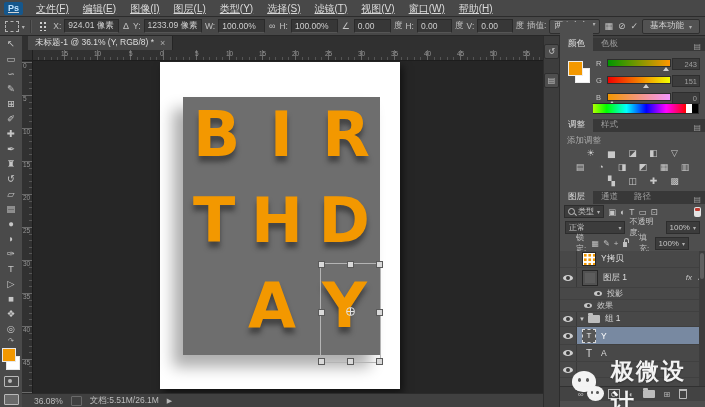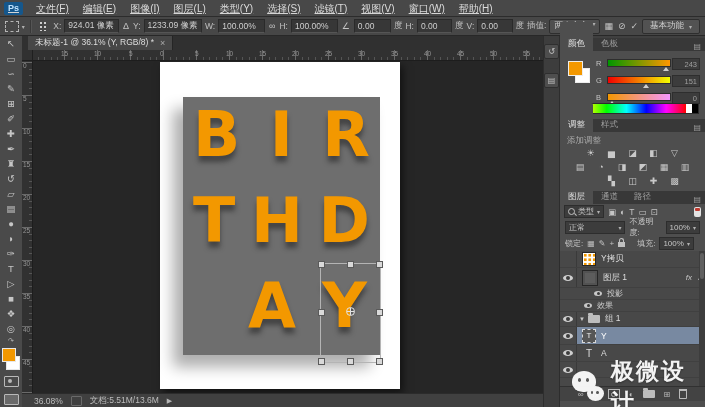--- a/index.html
+++ b/index.html
@@ -110,21 +110,21 @@
   
   .lrow{display:flex;align-items:center;box-sizing:border-box;}
   .filterrow{position:absolute;left:0;top:0;width:145px;height:15px;display:flex;align-items:center;gap:4px;padding:0 4px;box-sizing:border-box;}
   .fwell{background:#3c3c3c;border:1px solid #2d2d2d;height:11px;display:flex;align-items:center;gap:3px;padding:0 3px;font-size:8px;color:#c5c5c5;}
   .mag{width:5px;height:5px;border:1px solid #c0c0c0;border-radius:50%;position:relative;display:inline-block;}
   .mag::after{content:"";position:absolute;width:3px;height:1px;background:#c0c0c0;transform:rotate(45deg);right:-2.5px;bottom:-1px;}
   .ficon{font-size:8.5px;color:#c5c5c5;}
   .ftoggle{margin-left:auto;width:7px;height:10px;background:#e3e3e3;border-radius:2px;position:relative;}
   .ftoggle::after{content:"";position:absolute;left:1px;right:1px;top:1px;height:3.5px;background:#c03a2f;border-radius:1px;}
   .blendrow{position:absolute;left:0;top:15px;width:145px;height:16px;display:flex;align-items:center;gap:4px;padding:0 5px;box-sizing:border-box;font-size:8px;color:#c5c5c5;}
-  .lockrow{position:absolute;left:0;top:31px;width:145px;height:16px;display:flex;align-items:center;gap:4px;padding:0 5px;box-sizing:border-box;font-size:8px;color:#c5c5c5;}
+  .lockrow{position:absolute;left:0;top:31px;width:145px;height:16px;display:flex;align-items:center;gap:4px;padding:0 16px;box-sizing:border-box;font-size:8px;color:#c5c5c5;}
   .well{background:#3c3c3c;border:1px solid #2d2d2d;height:11px;display:flex;align-items:center;gap:3px;padding:0 3px;font-size:8px;color:#c5c5c5;}
   .dd{font-size:6px;color:#b0b0b0;}
   .lockicon{font-size:8px;color:#c0c0c0;}
   .locksym{width:7px;height:5px;background:#c0c0c0;position:relative;display:inline-block;margin-top:3px;}
   .locksym::before{content:"";position:absolute;top:-4px;left:1px;width:3px;height:4px;border:1px solid #c0c0c0;border-bottom:none;border-radius:3px 3px 0 0;}
   .layerlist{position:absolute;left:0;top:47px;width:145px;height:135px;background:#484848;overflow:hidden;}
   .eyecell{width:16px;min-width:16px;align-self:stretch;border-right:1px solid #3a3a3a;display:flex;align-items:center;justify-content:center;}
   .eye{width:10px;height:6px;background:#cfcfcf;border-radius:50%;position:relative;display:inline-block;}
   .eye::after{content:"";position:absolute;left:3px;top:1px;width:4px;height:4px;border-radius:50%;background:#3c3c3c;}
   .layer{border-bottom:1px solid #404040;font-size:8.5px;color:#dedede;}
@@ -318,21 +318,21 @@
         <span class="handle" style="left:-3px;top:94px"></span>
         <span class="handle" style="left:26px;top:94px"></span>
         <span class="handle" style="left:55px;top:94px"></span>
         <span class="tcenter"></span>
       </div>
     </div>
 
     <div class="statusbar">
       <span>36.08%</span>
       <span class="statbox"></span>
-      <span>文档:5.51M/13.6M</span>
+      <span>文档:5.51M/26.1M</span>
       <span class="statarrow">▶</span>
     </div>
   </div>
 
   <div class="dockstrip">
     <span class="dockbtn">↺</span>
     <span class="dockbtn">▤</span>
   </div>
 
   <div class="panels">

